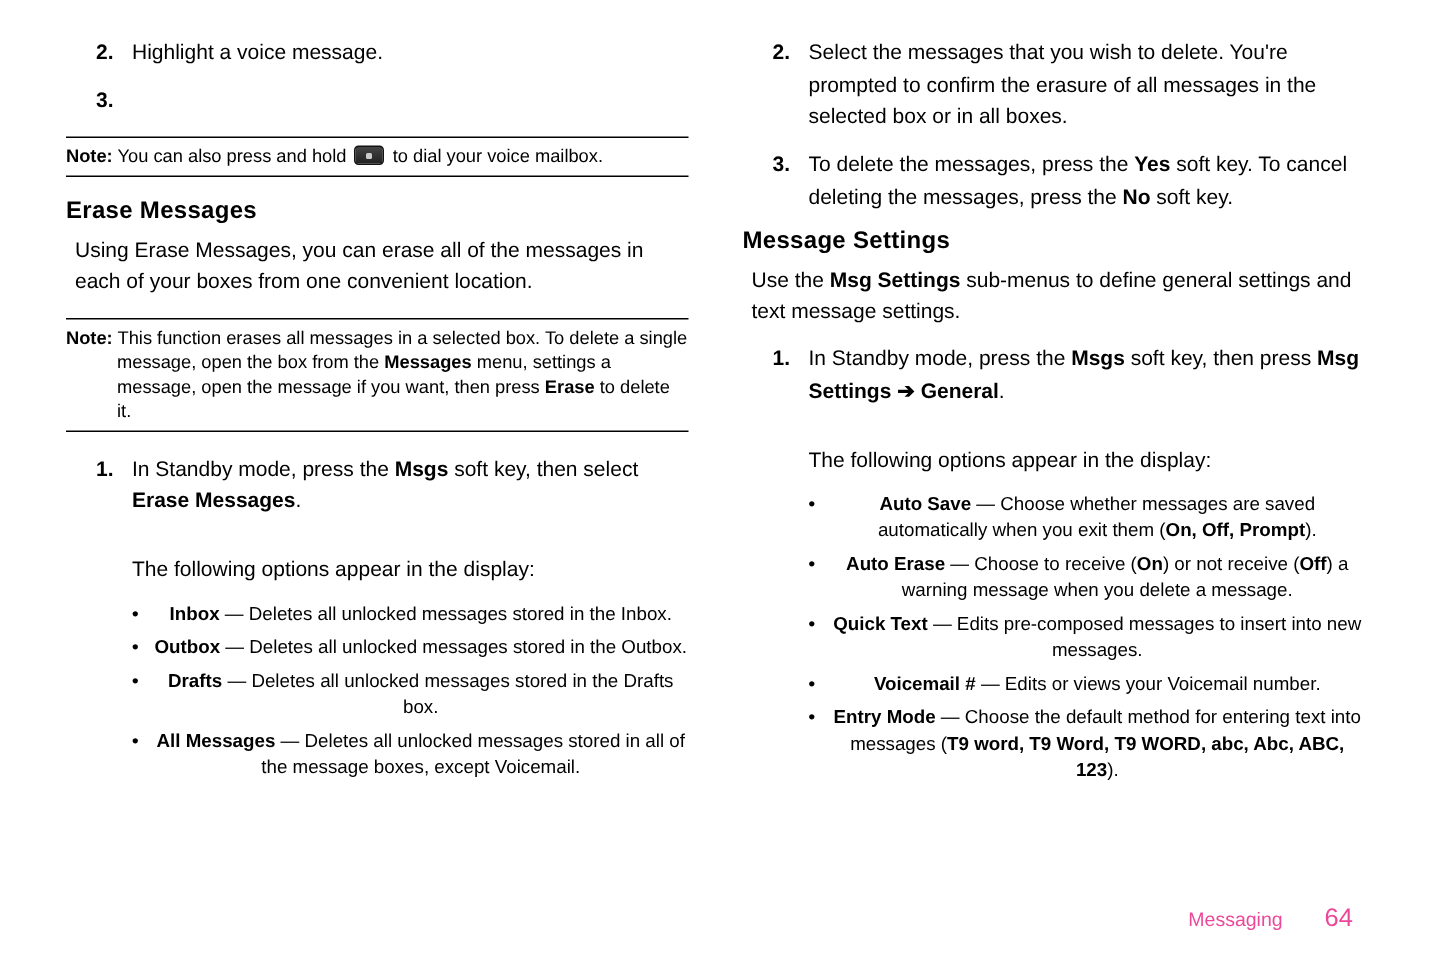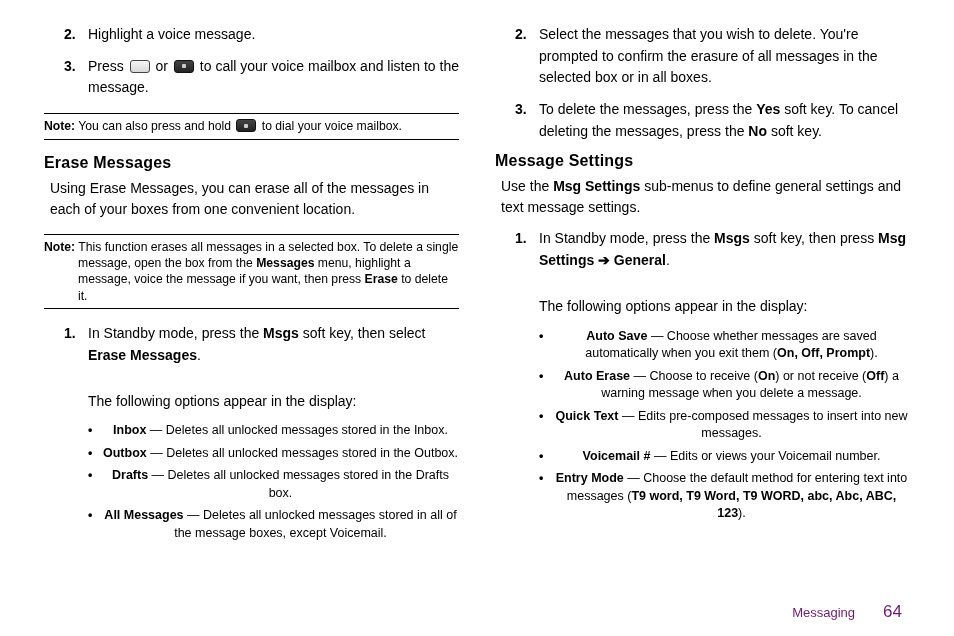--- a/index.html
+++ b/index.html
@@ -76,21 +76,21 @@
     flex-shrink: 0;
     font-weight: bold;
   }
   .bullet .btxt { flex: 1; text-align: center; }
   .b { font-weight: bold; }
   .footer {
     position: absolute;
     bottom: 14px;
     right: 52px;
     font-size: 13px;
-    color: #701a75;
+    color: #ec4899;
     display: flex;
     gap: 28px;
     align-items: baseline;
   }
   .footer .pg { font-size: 17px; }
   .key-icon {
     display: inline-block;
     width: 20px;
     height: 13px;
     border: 1px solid #444;
@@ -124,39 +124,34 @@
 
     <div class="ol-item">
       <div class="ol-num">2.</div>
       <div class="ol-body">
         <p>Highlight a voice message.</p>
       </div>
     </div>
 
     <div class="ol-item">
       <div class="ol-num">3.</div>
-      <div class="ol-body">
-        <p>
-          <span>Press </span><span class="key-icon"></span><span> or </span><span class="key-icon dark"></span><span> to call your voice mailbox and listen to the message.</span>
-        </p>
-      </div>
     </div>
 
     <div class="note-box">
       <div class="note-inner">
         <span class="note-lbl">Note:</span><span> You can also press and hold </span><span class="key-icon dark"></span><span> to dial your voice mailbox.</span>
       </div>
     </div>
 
     <h2 class="section">Erase Messages</h2>
     <p class="para">Using Erase Messages, you can erase all of the messages in each of your boxes from one convenient location.</p>
 
     <div class="note-box">
       <div class="note-hang">
-        <span class="note-lbl">Note:</span><span> This function erases all messages in a selected box. To delete a single message, open the box from the </span><span class="b">Messages</span><span> menu, highlight a message, voice the message if you want, then press </span><span class="b">Erase</span><span> to delete it.</span>
+        <span class="note-lbl">Note:</span><span> This function erases all messages in a selected box. To delete a single message, open the box from the </span><span class="b">Messages</span><span> menu, settings a message, open the message if you want, then press </span><span class="b">Erase</span><span> to delete it.</span>
       </div>
     </div>
 
     <div class="ol-item" style="margin-top:14px">
       <div class="ol-num">1.</div>
       <div class="ol-body">
         <p>
           <span>In Standby mode, press the </span><span class="b">Msgs</span><span> soft key, then select </span><span class="b">Erase Messages</span><span>.</span>
         </p>
         <p>The following options appear in the display:</p>

